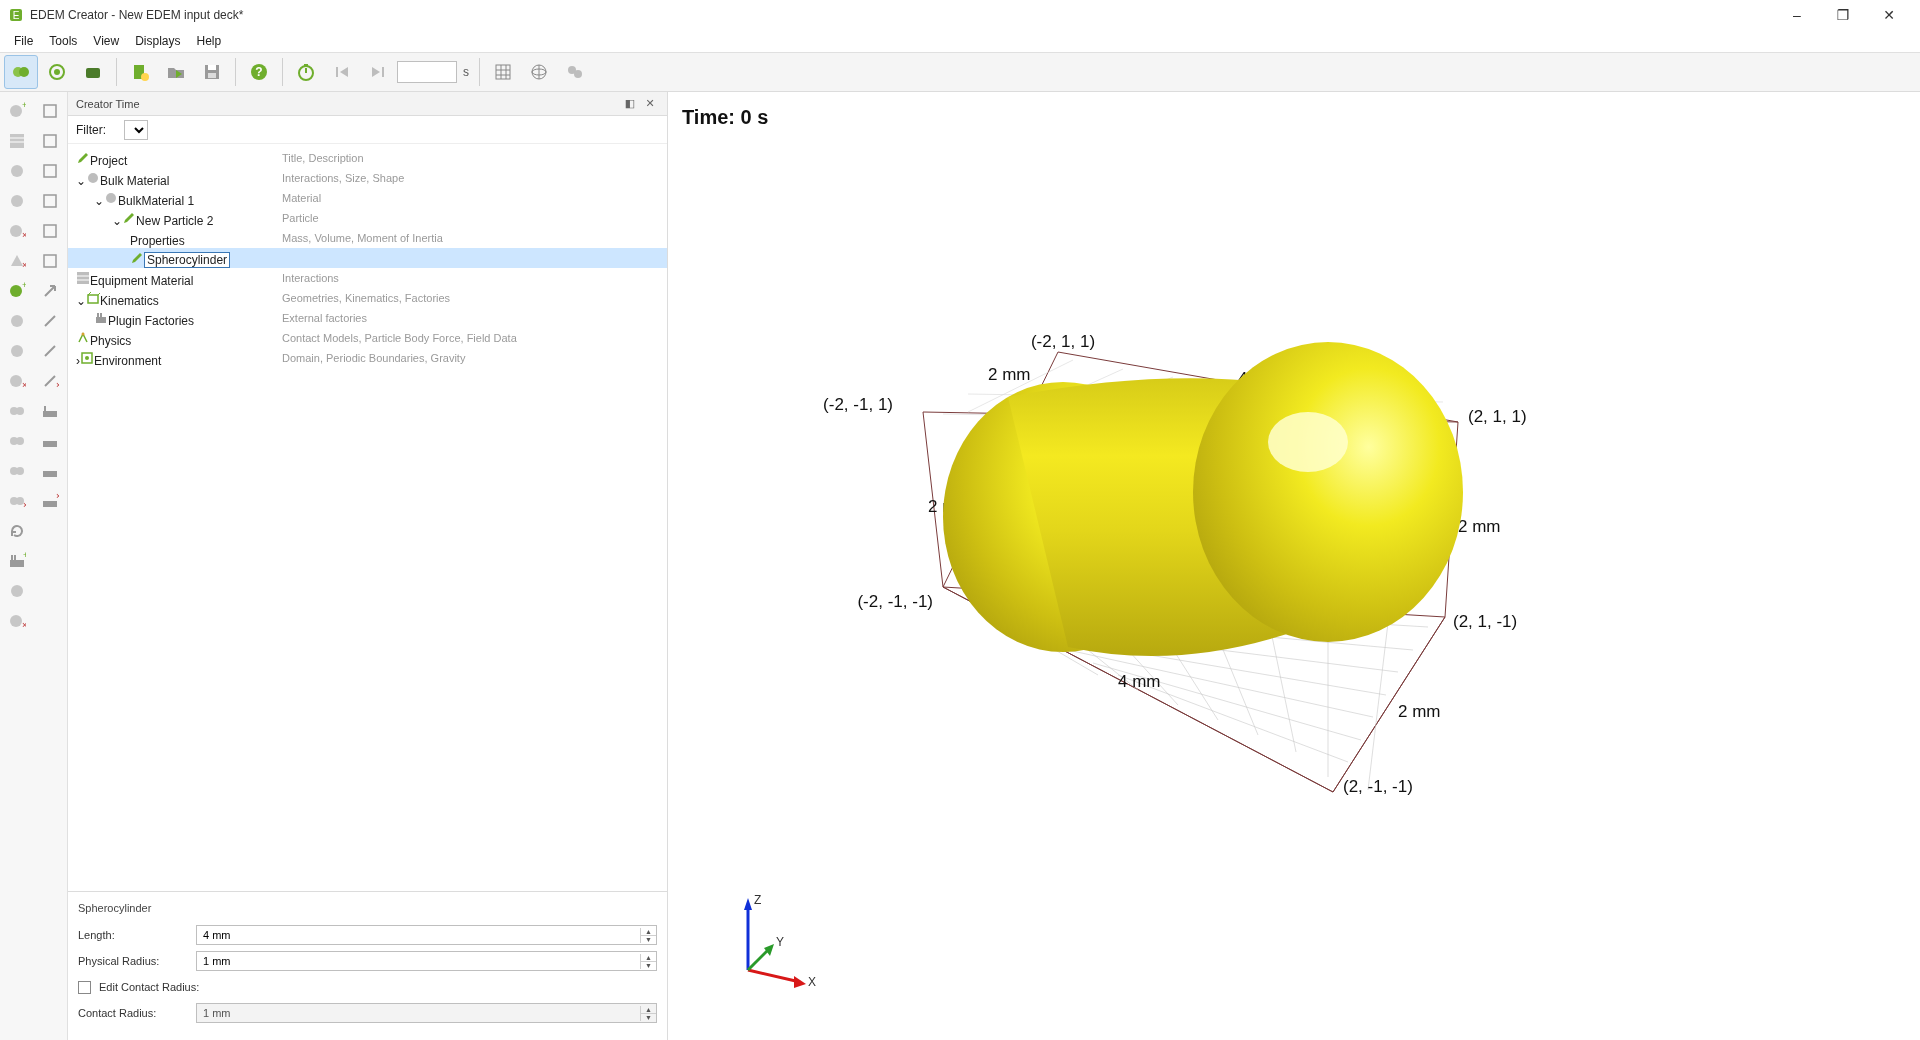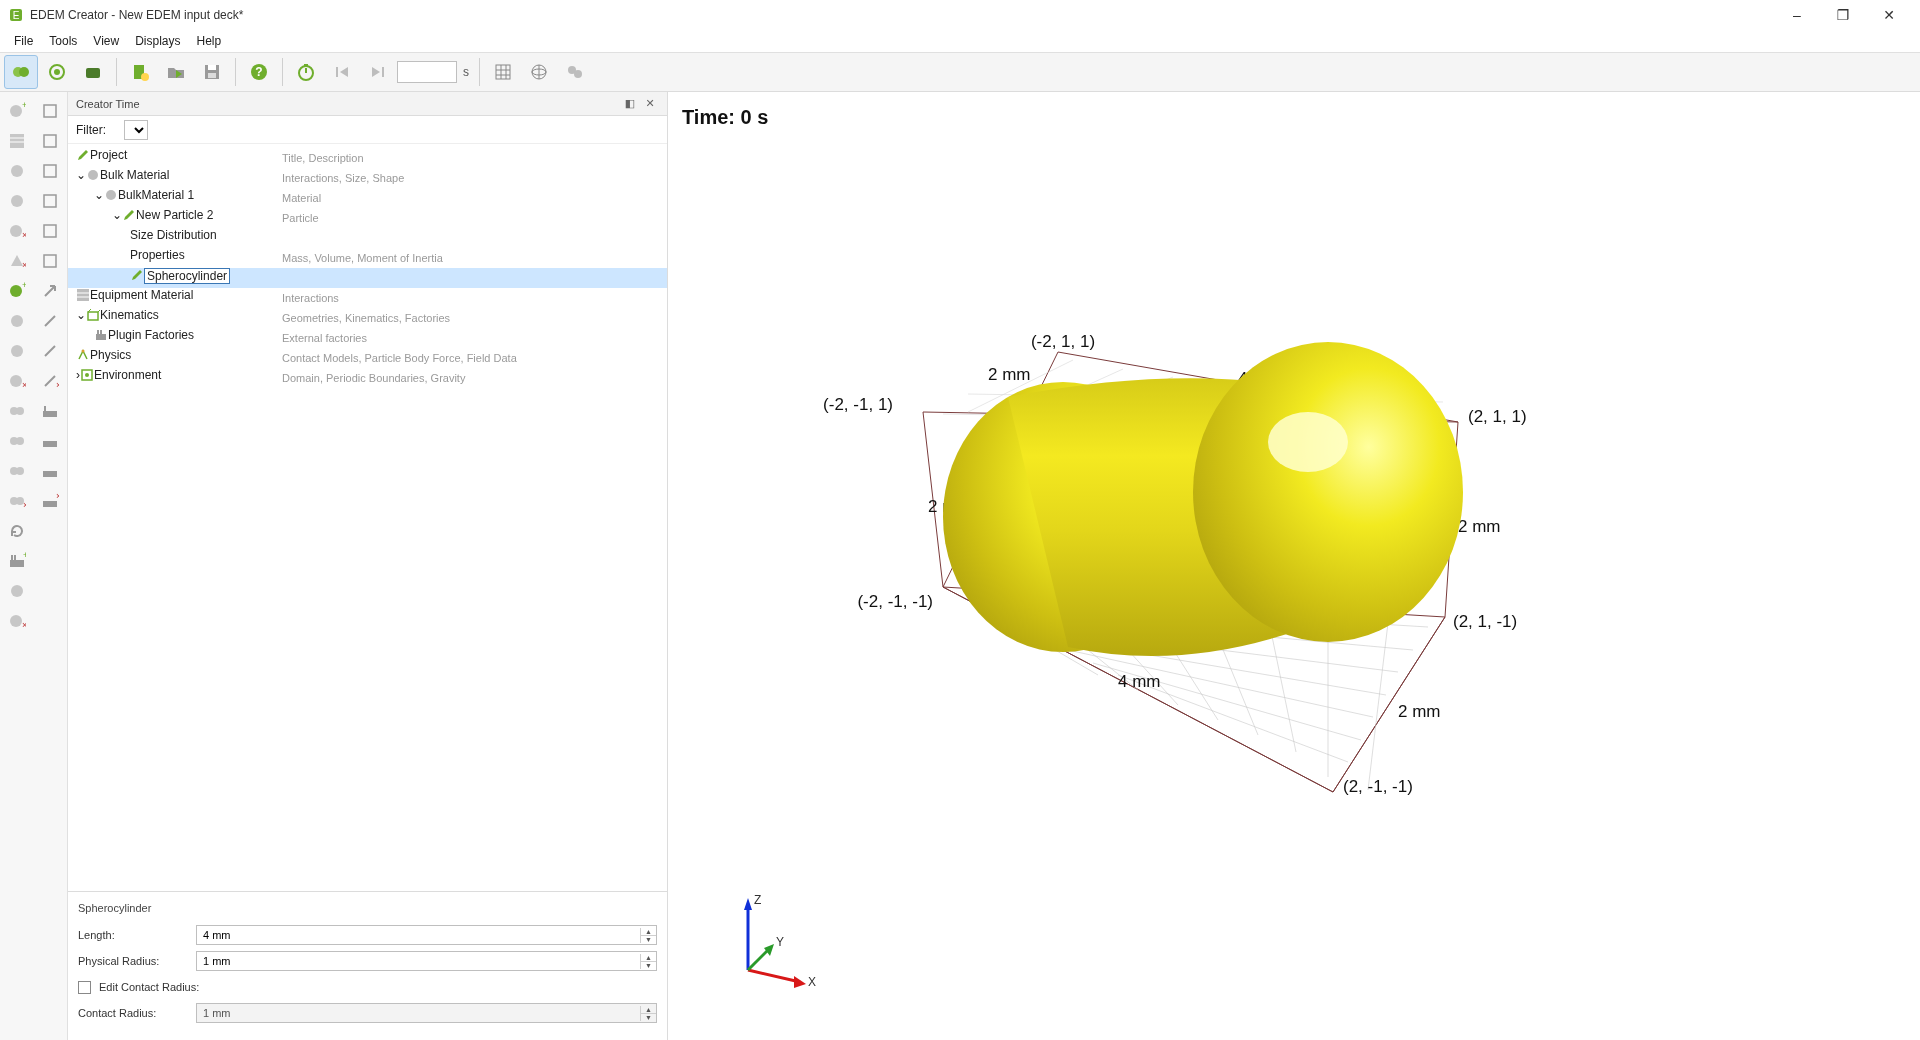--- a/index.html
+++ b/index.html
@@ -29,21 +29,21 @@
 .creator-panel { width: 600px; background:#fff; border-right:1px solid #dcdcdc; display:flex; flex-direction:column; }
 .panel-title { height:24px; background:#f3f3f3; border-bottom:1px solid #dcdcdc; display:flex; align-items:center; padding:0 8px; font-size:11px; color:#444; }
 .panel-title .spacer { flex:1; }
 .panel-title .pt-btn { width:18px; height:18px; display:flex; align-items:center; justify-content:center; color:#666; margin-left:2px; }
 
 .filter-row { display:flex; align-items:center; height:28px; padding:3px 8px; gap:18px; border-bottom:1px solid #eee; }
 .filter-row select { height:20px; width:24px; border:1px solid #bfbfbf; background:#fff; }
 
 .tree { flex:1; overflow:auto; padding:4px 0; }
 .tree-grid { display:grid; grid-template-columns: 200px 1fr; }
-.tree-cell-left { display:flex; align-items:flex-start; height:20px; }
+.tree-cell-left { display:flex; align-items:flex-end; height:20px; }
 .tree-cell-right { display:flex; align-items:center; height:20px; color:#9a9a9a; font-size:11px; padding-left:4px; }
 .tree-grid-row.selected .tree-cell-left, .tree-grid-row.selected .tree-cell-right { background:#cde6ff; }
 .tree-grid-row.selected .sel-box { border:1px solid #3a77b5; padding:0 2px; background:#fff; }
 
 .props { border-top:1px solid #dcdcdc; padding:6px 10px 14px 10px; }
 .props .props-title { font-size:11px; color:#444; padding:4px 0 8px 0; }
 .props .prow { display:flex; align-items:center; height:26px; gap:8px; }
 .props .plabel { width:110px; font-size:11px; color:#333; }
 .props .pinput { flex:1; height:20px; border:1px solid #bfbfbf; display:flex; align-items:center; background:#fff; }
 .props .pinput.disabled { background:#f3f3f3; color:#9a9a9a; }
@@ -417,27 +417,20 @@
             </div><div class="tree-cell-right">Material</div></div>
         </div>
         <div class="tree-grid" style="display: grid; grid-template-columns: 210px 1fr;">
           <div class="tree-grid-row" style="display: contents;"><div class="tree-cell-left" style="padding-left: 44px;">
               <span class="tw">⌄</span>
               <span class="ic"><svg width="14" height="14" viewBox="0 0 14 14">
                   <path d="M2 12l1-3 7-7 2 2-7 7-3 1z" fill="#6fae2d"></path>
                 </svg></span>
               <span class="lbl">New Particle 2</span>
             </div><div class="tree-cell-right">Particle</div></div>
-        </div>
-        <div class="tree-grid" style="display: grid; grid-template-columns: 210px 1fr;">
-          <div class="tree-grid-row" style="display: contents;"><div class="tree-cell-left" style="padding-left: 62px;">
-              <span class="tw"></span>
-              <span class="ic"></span>
-              <span class="lbl">Size Distribution</span>
-            </div><div class="tree-cell-right"></div></div>
         </div>
         <div class="tree-grid" style="display: grid; grid-template-columns: 210px 1fr;">
           <div class="tree-grid-row" style="display: contents;"><div class="tree-cell-left" style="padding-left: 62px;">
               <span class="tw"></span>
               <span class="ic"></span>
               <span class="lbl">Properties</span>
             </div><div class="tree-cell-right">Mass, Volume, Moment of Inertia</div></div>
         </div>
         <div class="tree-grid" style="display: grid; grid-template-columns: 210px 1fr;">
           <div class="tree-grid-row selected" style="display: contents;"><div class="tree-cell-left" style="padding-left: 62px;">

